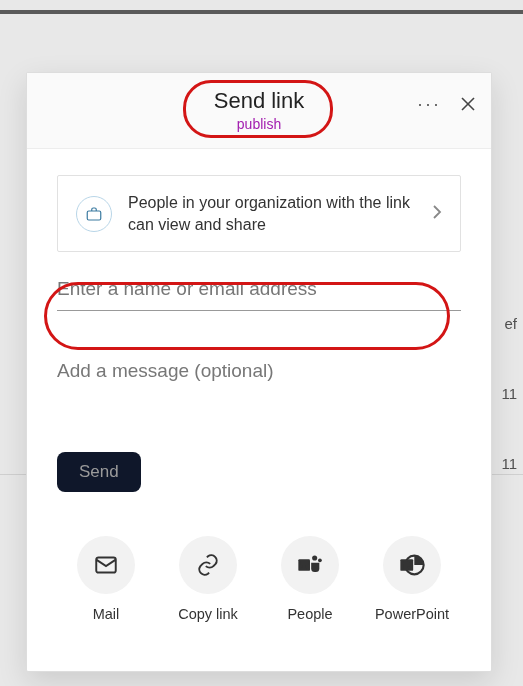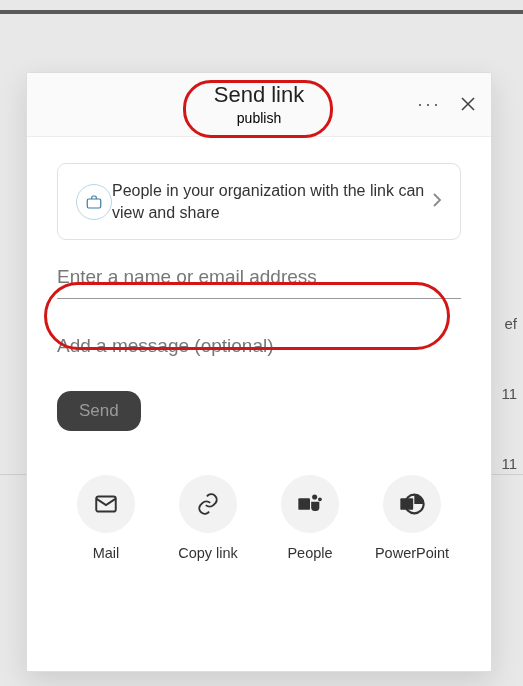--- a/index.html
+++ b/index.html
@@ -41,37 +41,37 @@
       top: 72px;
       width: 466px;
       background: #fff;
       border: 1px solid #ddd;
       box-shadow: 0 10px 30px rgba(0,0,0,.12);
       border-radius: 2px;
       min-height: 600px;
     }
     .dlg-header {
       position: relative;
-      height: 64px;
+      height: 76px;
       border-bottom: 1px solid #ededed;
       display: flex;
       align-items: center;
       justify-content: center;
       flex-direction: column;
       background: #fafafa;
     }
     .dlg-title {
       font-size: 22px;
       color: #222;
       font-weight: 400;
       line-height: 1.1;
     }
     .dlg-subtitle {
       font-size: 14px;
-      color: #000000;
+      color: #a21caf;
       margin-top: 2px;
     }
     .hdr-actions {
       position: absolute;
       right: 14px;
       top: 22px;
       display: flex;
       align-items: center;
       gap: 18px;
     }
@@ -86,24 +86,25 @@
       width: 18px; height: 18px;
       cursor: pointer;
       display: flex; align-items: center; justify-content: center;
     }
     .close-x svg { stroke: #444; stroke-width: 1.6; }
 
     .dlg-body { padding: 26px 30px 20px; }
 
     .perm-box {
       border: 1px solid #e1e1e1;
-      border-radius: 9px;
+      border-radius: 2px;
       padding: 16px 18px;
       display: flex;
       align-items: center;
+      gap: 16px;
       cursor: pointer;
     }
     .perm-icon-wrap {
       width: 36px; height: 36px;
       border-radius: 50%;
       border: 1.5px solid #b9d6e8;
       display: flex; align-items: center; justify-content: center;
       flex-shrink: 0;
     }
     .perm-icon-wrap svg { stroke: #3a7aa0; fill: none; stroke-width: 1.6; }
@@ -126,40 +127,40 @@
       border-bottom: 1px solid #999;
       font-size: 19px;
       color: #333;
       padding: 6px 0 10px 0;
       outline: none;
       background: transparent;
     }
     .name-input::placeholder { color: #777; }
 
     .msg-input {
-      margin-top: 34px;
+      margin-top: 47px;
       width: 100%;
       border: none;
       font-size: 19px;
       color: #333;
       padding: 2px 0;
       outline: none;
       background: transparent;
     }
     .msg-input::placeholder { color: #777; }
 
     .send-btn {
-      margin-top: 32px;
+      margin-top: 68px;
       padding: 10px 22px;
-      background: #404040;
+      background: #0f172a;
       border: none;
       font-size: 17px;
       color: #9a9a9a;
       cursor: pointer;
-      border-radius: 14px;
+      border-radius: 8px;
     }
 
     .share-row {
       margin-top: 44px;
       display: flex;
       justify-content: space-between;
       gap: 4px;
     }
     .share-item {
       flex: 1;

